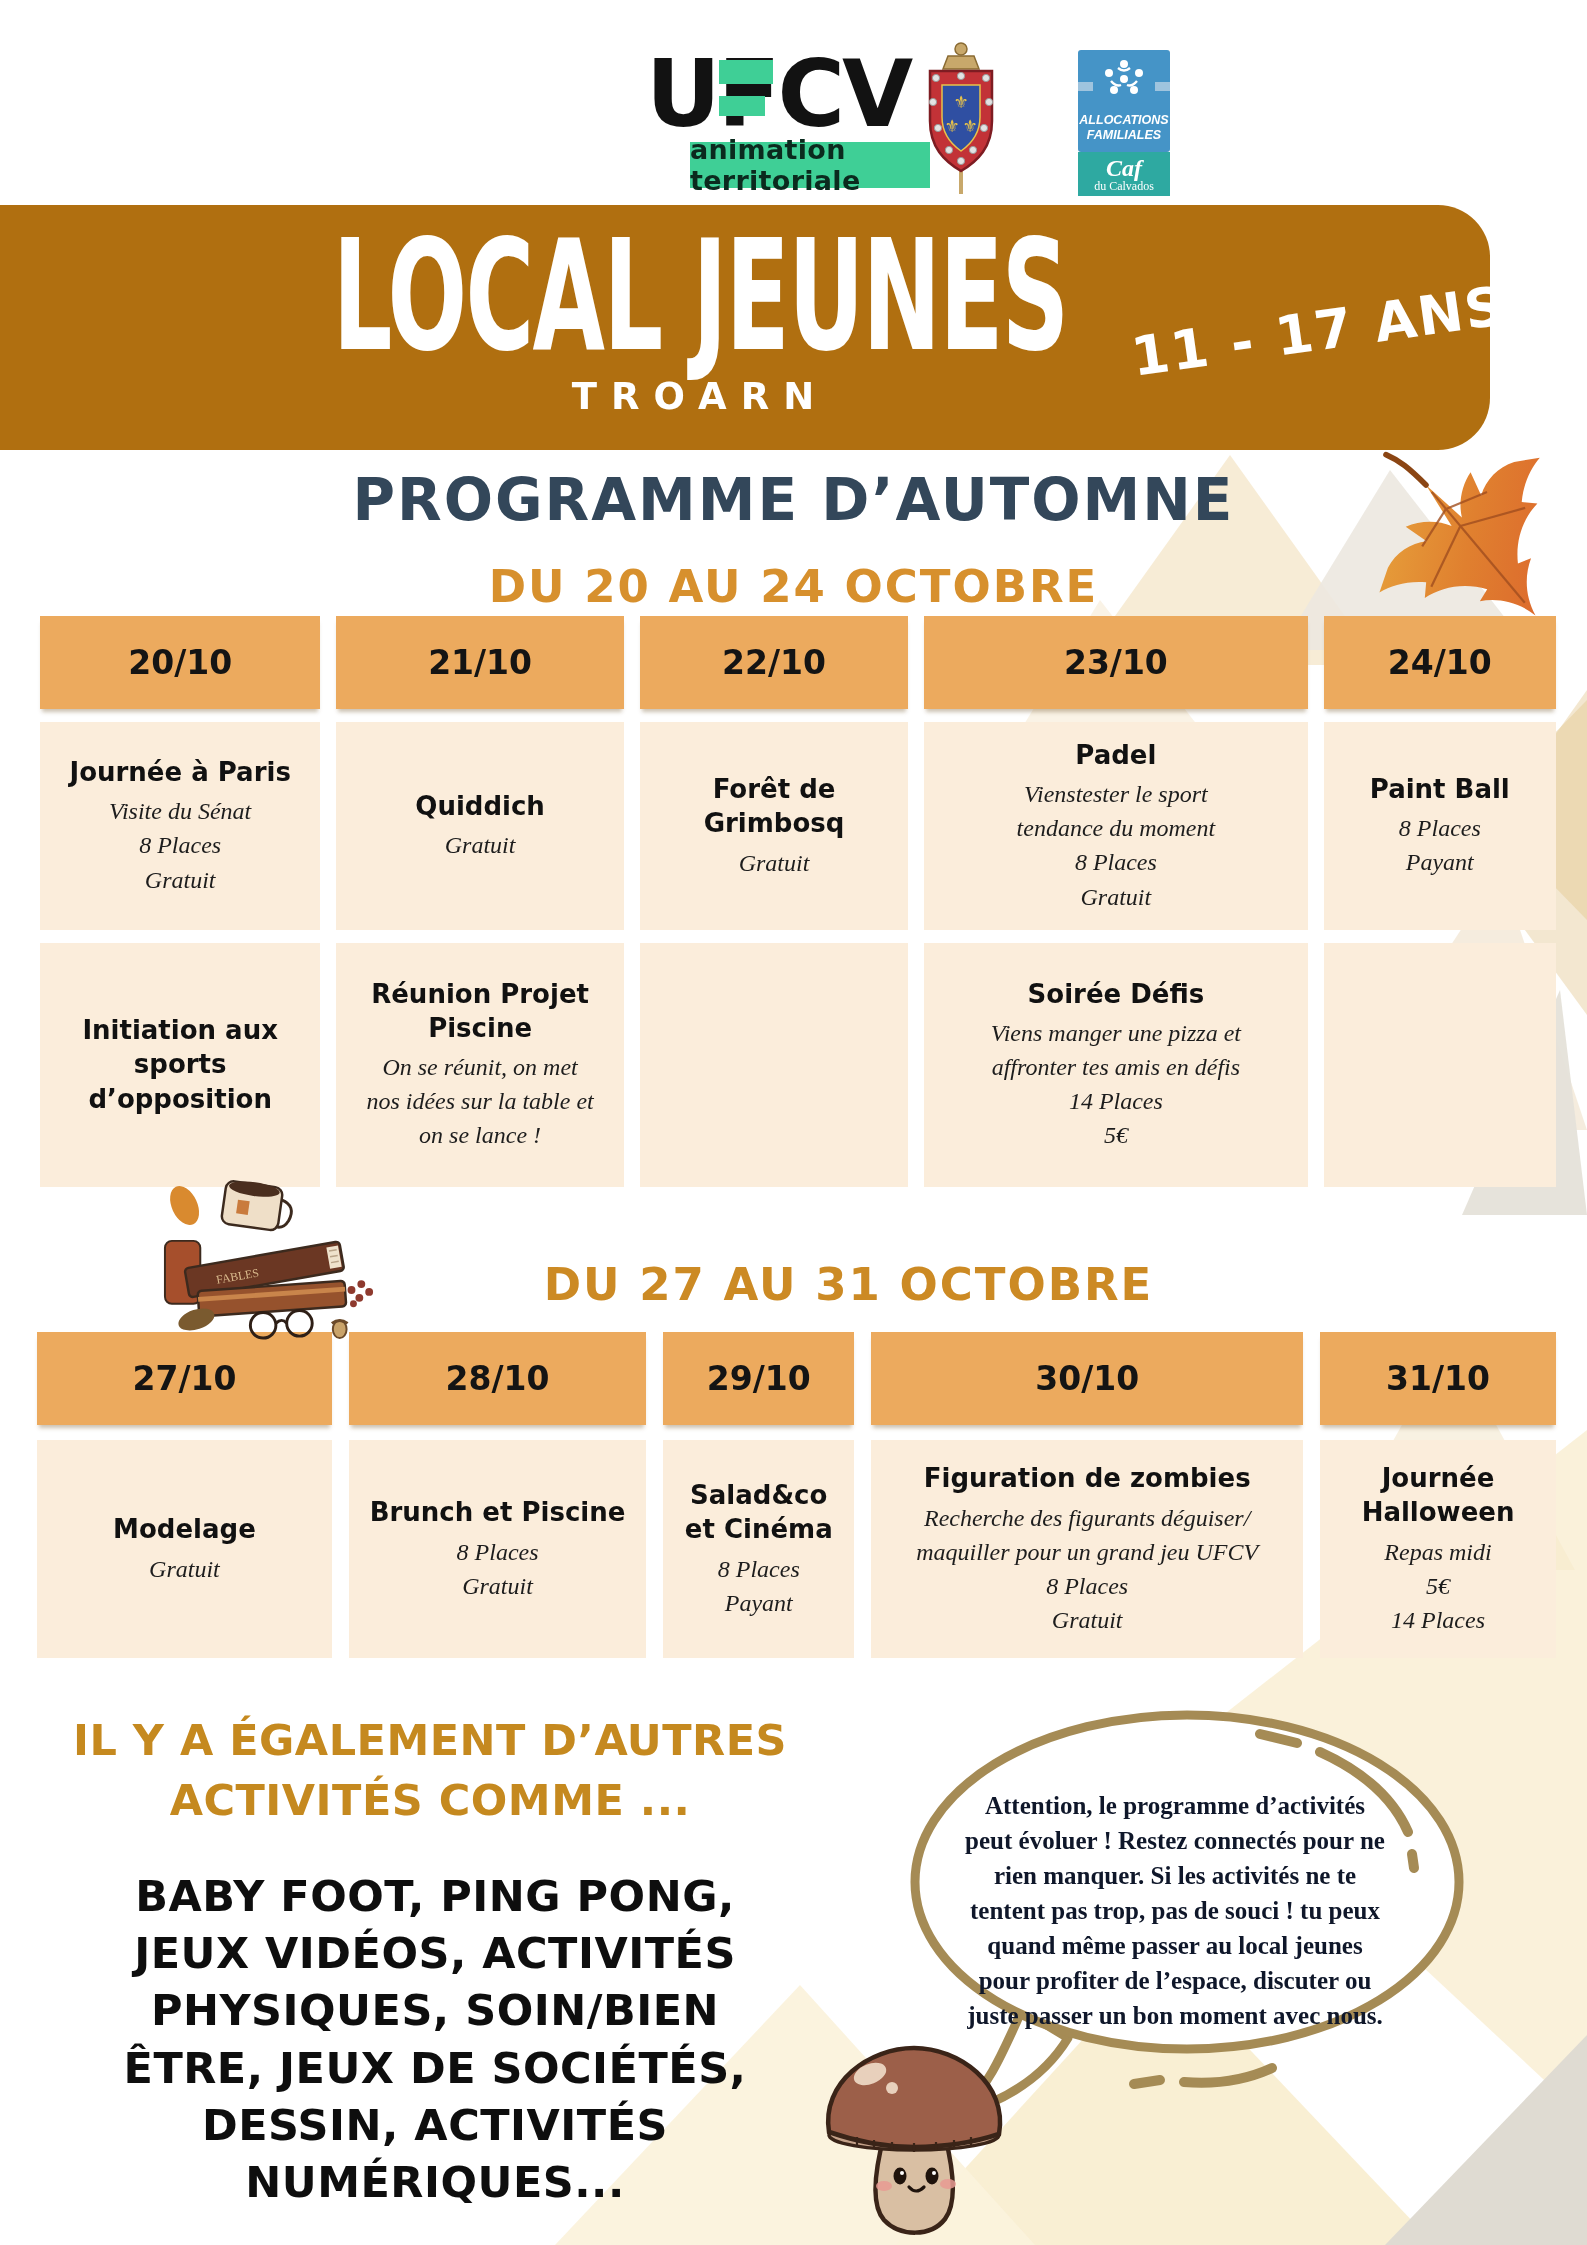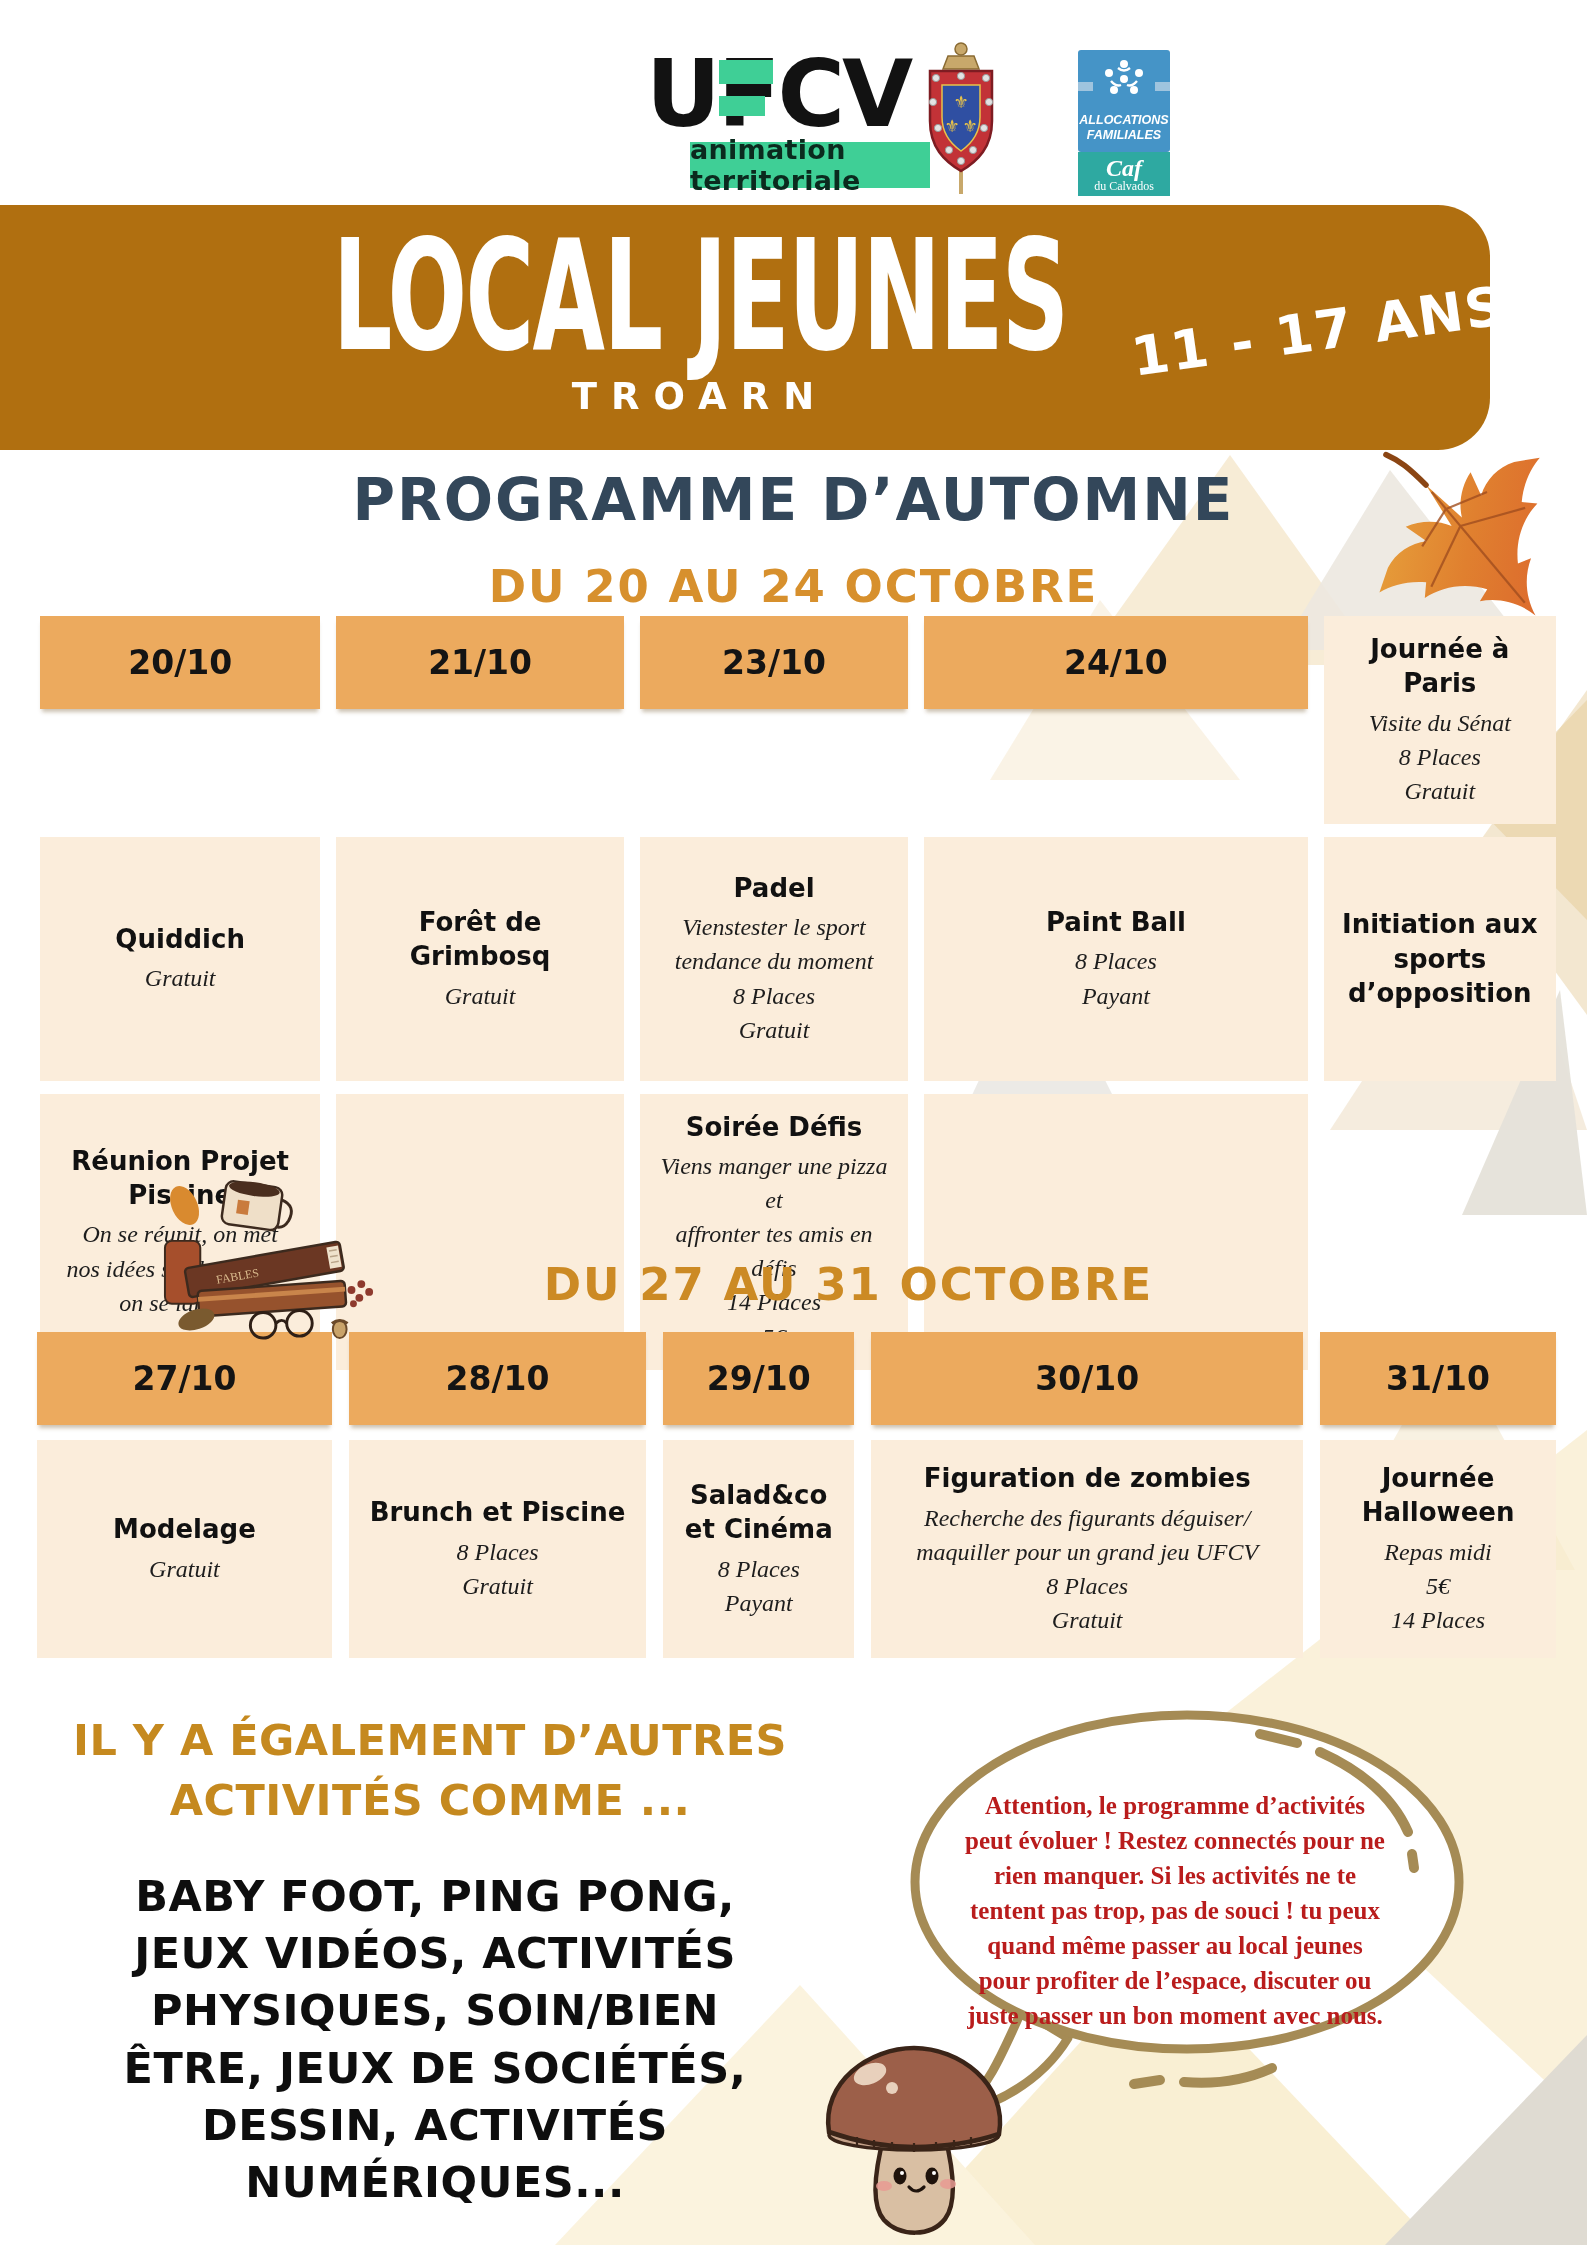--- a/index.html
+++ b/index.html
@@ -109,21 +109,21 @@
     left:85px; top:1868px; width:700px; text-align:center; font-size:43px;
     font-weight:bold; color:#0e0e0e; line-height:1.33; white-space:pre-line;
     z-index:2; letter-spacing:.5px;
   }
 
   
   .bubble-svg { left:872px; top:1692px; width:610px; height:430px; z-index:3; }
   .bubble-text {
     left:930px; top:1788px; width:490px; text-align:center;
     font-family:"Liberation Serif", serif; font-weight:bold; font-size:25px;
-    line-height:1.4; color:#b91c1c; white-space:pre-line; z-index:4;
+    line-height:1.4; color:#0f172a; white-space:pre-line; z-index:4;
   }
 </style>
 </head>
 <body>
 
 <div id="poster">
 
   <svg class="bg" width="1587" height="2245" viewBox="0 0 1587 2245">
     <polygon points="1230,455 1080,665 1380,665" fill="#F4E6C8" opacity="0.75"></polygon>
     <polygon points="1390,470 1280,650 1530,650" fill="#ECE8E0" opacity="0.9"></polygon>
@@ -239,20 +239,23 @@
   <div class="abs week1-h">DU 20 AU 24 OCTOBRE</div>
 
   <div class="abs table table1">
     <div class="day-cell">
         <span>20/10</span>
       </div>
     <div class="day-cell">
         <span>21/10</span>
       </div>
     <div class="day-cell">
+        <span>22/10</span>
+      </div>
+    <div class="day-cell">
         <span>23/10</span>
       </div>
     <div class="day-cell">
         <span>24/10</span>
       </div>
 
     <div class="act-cell">
       <div class="act-title">Journée à Paris</div>
       <div class="act-sub">Visite du Sénat
 8 Places

